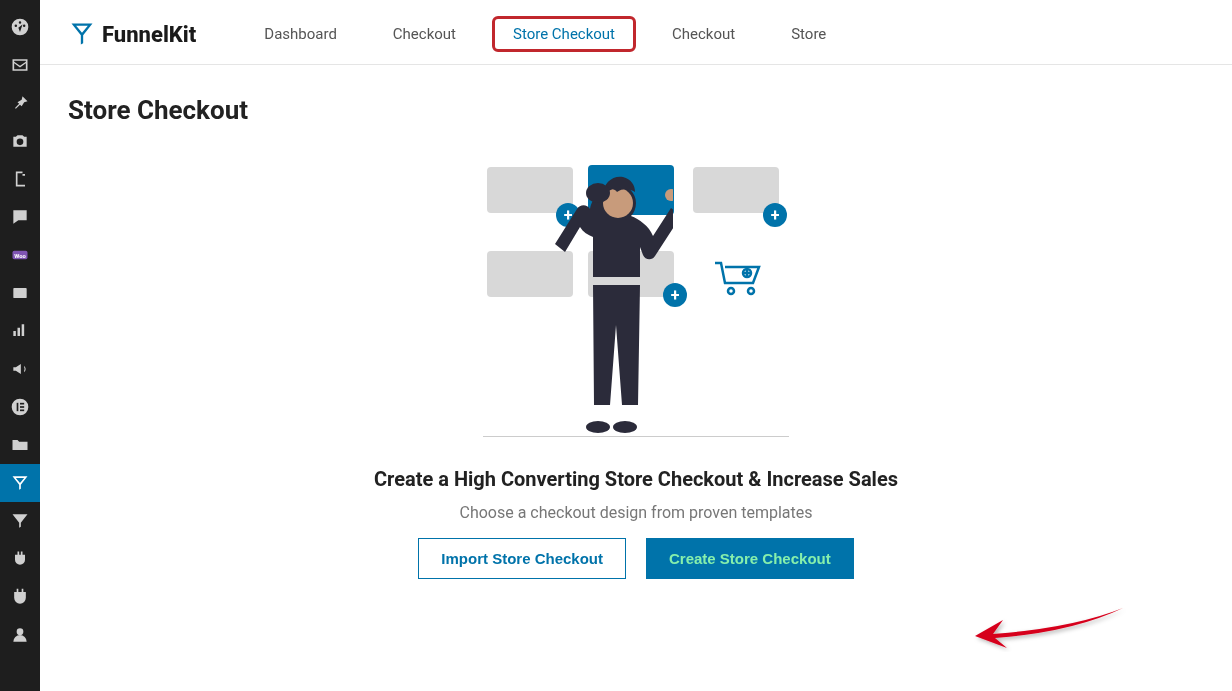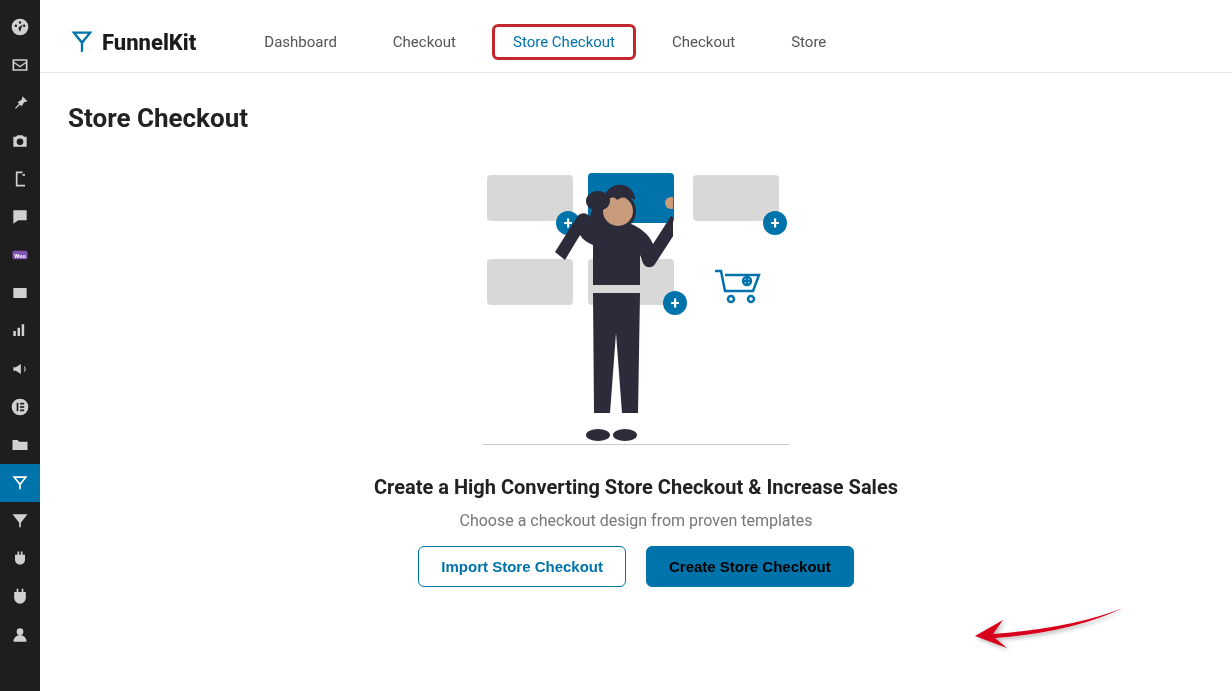--- a/index.html
+++ b/index.html
@@ -3,44 +3,44 @@
   <meta charset="utf-8">
   <style>
     * { margin: 0; padding: 0; box-sizing: border-box; }
     body { font-family: -apple-system, BlinkMacSystemFont, "Segoe UI", Roboto, Arial, sans-serif; background: #fff; width: 1232px; height: 691px; overflow: hidden; position: relative; }
 
     .wp-sidebar { position: absolute; left: 0; top: 0; width: 40px; height: 691px; background: #1e1e1e; display: flex; flex-direction: column; align-items: center; padding-top: 8px; }
     .wp-sidebar-item { width: 40px; height: 38px; display: flex; align-items: center; justify-content: center; cursor: pointer; color: #d0d0d0; }
     .wp-sidebar-item.active { background: #0073aa; color: #fff; }
     .wp-sidebar-item svg { width: 20px; height: 20px; fill: currentColor; }
 
-    .main-area { position: absolute; left: 40px; top: 12px; right: 0; height: 498px; }
+    .main-area { position: absolute; left: 40px; top: 4px; right: 0; height: 498px; }
     .top-nav { height: 61px; border-bottom: 1px solid #e5e5e5; display: flex; align-items: center; padding-left: 28px; }
     .logo { display: flex; align-items: center; font-size: 22px; font-weight: 800; color: #1a1a1a; margin-right: 48px; }
     .logo svg { width: 28px; height: 28px; margin-right: 6px; }
     .nav-tabs { display: flex; align-items: center; gap: 16px; height: 100%; }
     .nav-tab { padding: 0 20px; font-size: 15px; color: #555; cursor: pointer; height: 36px; display: flex; align-items: center; border-radius: 4px; }
     .nav-tab.highlighted { color: #0073aa; border: 3px solid #c1272d; border-radius: 6px; padding: 0 18px; }
 
     .content { padding: 30px 28px; }
     .page-title { font-size: 26px; font-weight: 700; color: #222; margin-bottom: 40px; }
 
     .hero-wrap { display: flex; flex-direction: column; align-items: center; margin-top: 10px; }
     .illustration { width: 306px; height: 272px; position: relative; border-bottom: 1px solid #ccc; margin-bottom: 30px; }
     .il-card { position: absolute; background: #d8d8d8; border-radius: 4px; }
     .il-card.blue { background: #0073aa; }
     .il-plus { position: absolute; width: 24px; height: 24px; border-radius: 50%; background: #0073aa; color: #fff; display:flex; align-items:center; justify-content:center; font-size:16px; font-weight: bold; }
     .il-cart { position: absolute; color: #0073aa; }
 
     .hero-title { font-size: 20px; font-weight: 700; color: #222; text-align: center; margin-bottom: 12px; }
     .hero-sub { font-size: 16px; color: #777; text-align: center; margin-bottom: 16px; }
     .btn-row { display: flex; gap: 20px; justify-content: center; position: relative; }
-    .btn { padding: 11px 22px; font-size: 15px; font-weight: 600; border-radius: 6px; cursor: pointer; border: 1px solid #0073aa; }
+    .btn { padding: 11px 22px; font-size: 15px; font-weight: 600; border-radius: 0; cursor: pointer; border: 1px solid #0073aa; }
     .btn-outline { background: #fff; color: #0073aa; }
-    .btn-primary { background: #0073aa; color: #000000; }
+    .btn-primary { background: #0073aa; color: #86efac; }
 
     .arrow-annotation { position: absolute; left: 973px; top: 598px; pointer-events: none; }
   </style>
 </head>
 <body>
 
 <div class="wp-sidebar">
   <div class="wp-sidebar-item">
       <svg viewBox="0 0 24 24">
         <path d="M12 2a10 10 0 100 20 10 10 0 000-20zm0 3a1.5 1.5 0 110 3 1.5 1.5 0 010-3zm-5 7a1.5 1.5 0 110-3 1.5 1.5 0 010 3zm5 6l-2-5 5-4-3 9zm5-6a1.5 1.5 0 110-3 1.5 1.5 0 010 3z"></path>

